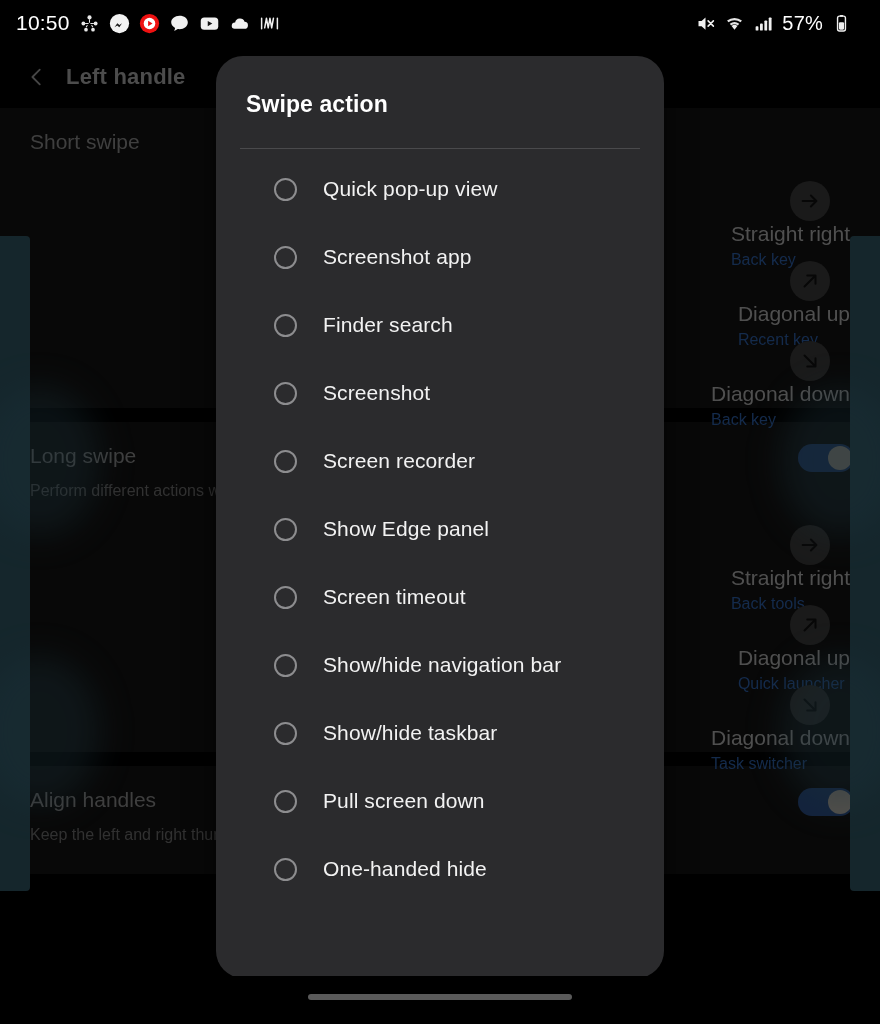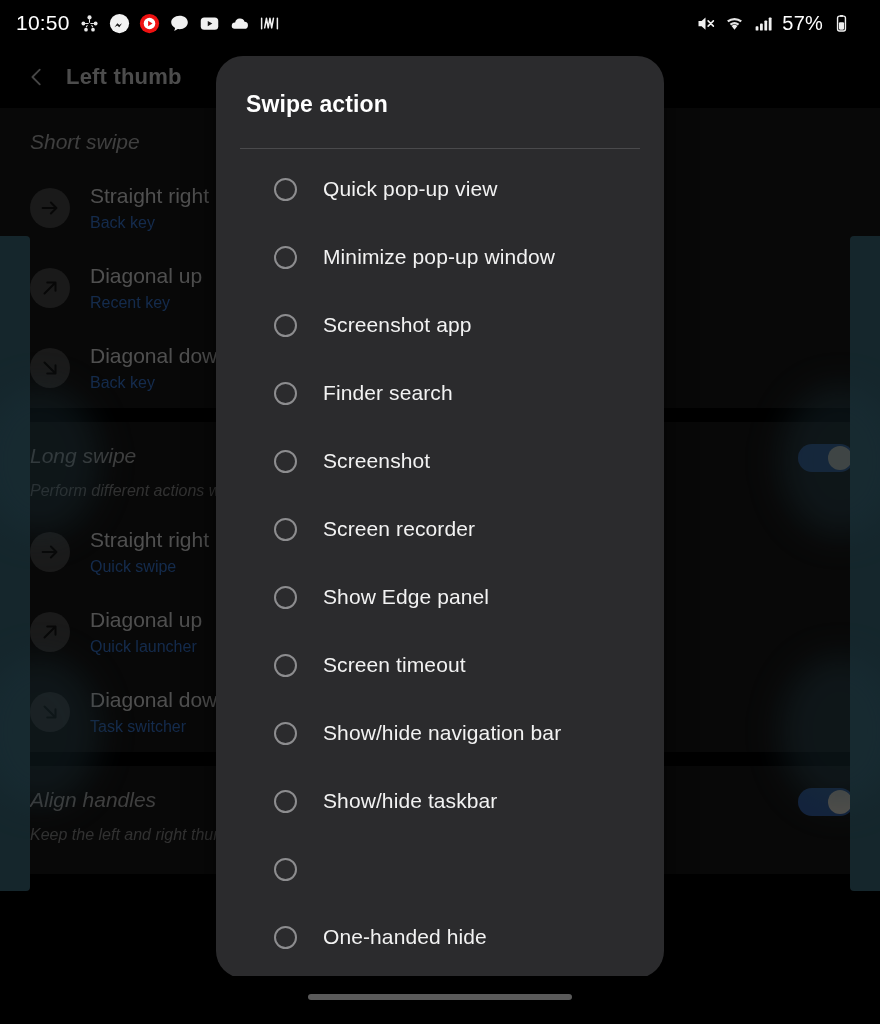--- a/index.html
+++ b/index.html
@@ -101,29 +101,29 @@
     color: #6d6d6d;
     font-size: 16px;
     padding: 0 30px 12px 30px;
     white-space: nowrap;
     overflow: hidden;
   }
   .sec-head-row {
     display: flex;
     align-items: flex-start;
     justify-content: flex-end;
-    font-style: italic;
   }
   .sec-head-col { flex: 1 1 auto; min-width: 0; }
   .swipe-row {
     display: flex;
-    align-items: center;
+    align-items: flex-end;
     padding: 13px 30px;
     box-sizing: border-box;
     height: 80px;
+    flex-direction: column;
   }
   .swipe-icon {
     width: 40px; height: 40px;
     border-radius: 50%;
     background: #3a3a3a;
     flex: 0 0 auto;
     margin-right: 20px;
     display: flex; align-items: center; justify-content: center;
   }
   .swipe-texts { display: flex; flex-direction: column; min-width: 0; }
@@ -344,21 +344,21 @@
   </div>
 
   <div id="bg-layer">
 
     <div id="bg-header">
       <div id="back-chevron">
         <svg width="22" height="22" viewBox="0 0 24 24" fill="none" stroke="#9b9b9b" stroke-width="2" stroke-linecap="round" stroke-linejoin="round">
           <path d="M15 4L7 12l8 8"></path>
         </svg>
       </div>
-      <div id="bg-title">Left thumb</div>
+      <div id="bg-title">Left handle</div>
     </div>
 
     <div id="bg-content">
 
       <div class="bg-card">
         <div class="sec-head-row">
           <div class="sec-head-col">
             <div class="sec-title">Short swipe</div>
           </div>
         </div>
@@ -410,21 +410,21 @@
           </div>
         </div>
         <div class="swipe-row">
           <div class="swipe-icon">
             <svg width="22" height="22" viewBox="0 0 24 24" fill="none" stroke="#111" stroke-width="2.2" stroke-linecap="round" stroke-linejoin="round">
                 <path d="M4 12h14M13 6l6 6-6 6"></path>
               </svg>
           </div>
           <div class="swipe-texts">
             <span class="swipe-title">Straight right</span>
-            <span class="swipe-sub">Quick swipe</span>
+            <span class="swipe-sub">Back tools</span>
           </div>
         </div>
         <div class="swipe-row">
           <div class="swipe-icon">
             <svg width="22" height="22" viewBox="0 0 24 24" fill="none" stroke="#111" stroke-width="2.2" stroke-linecap="round" stroke-linejoin="round">
                 <path d="M6 18L18 6M9 6h9v9"></path>
               </svg>
           </div>
           <div class="swipe-texts">
             <span class="swipe-title">Diagonal up</span>
@@ -477,24 +477,20 @@
   <div id="dialog">
     <div id="dialog-title">Swipe action</div>
     <div id="dialog-divider"></div>
     <div id="option-list">
         <div class="option-row">
           <div class="radio"></div>
           <span class="option-label">Quick pop-up view</span>
         </div>
         <div class="option-row">
           <div class="radio"></div>
-          <span class="option-label">Minimize pop-up window</span>
-        </div>
-        <div class="option-row">
-          <div class="radio"></div>
           <span class="option-label">Screenshot app</span>
         </div>
         <div class="option-row">
           <div class="radio"></div>
           <span class="option-label">Finder search</span>
         </div>
         <div class="option-row">
           <div class="radio"></div>
           <span class="option-label">Screenshot</span>
         </div>
@@ -513,20 +509,21 @@
         <div class="option-row">
           <div class="radio"></div>
           <span class="option-label">Show/hide navigation bar</span>
         </div>
         <div class="option-row">
           <div class="radio"></div>
           <span class="option-label">Show/hide taskbar</span>
         </div>
         <div class="option-row">
           <div class="radio"></div>
+          <span class="option-label">Pull screen down</span>
         </div>
         <div class="option-row">
           <div class="radio"></div>
           <span class="option-label">One-handed hide</span>
         </div>
       </div>
   </div>
 
   <div id="nav-bar">
     <div id="gesture-pill"></div>

